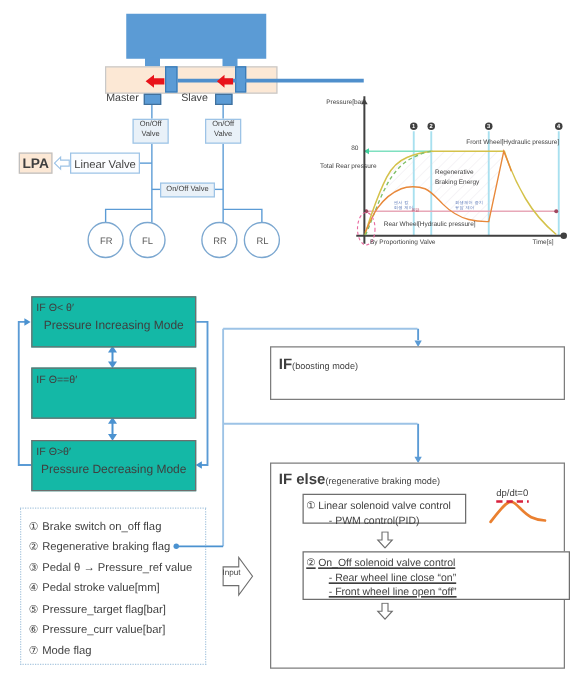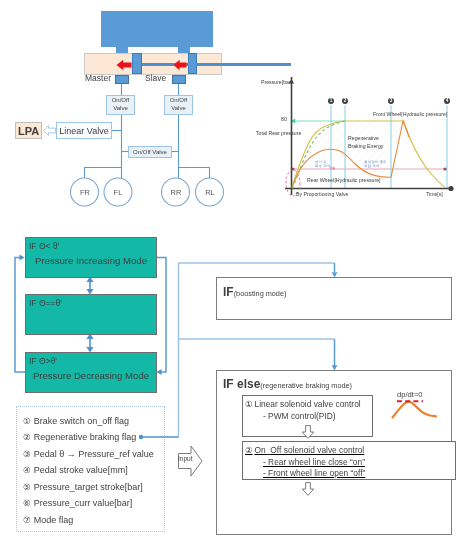--- a/index.html
+++ b/index.html
@@ -216,21 +216,21 @@
       <div class="mname">Pressure Decreasing Mode</div>
     </div>
   </div>
 
   <div class="abs" style="left:16px;top:406px;width:149px;height:126px;border:1px dotted #aac8e0;box-sizing:border-box;">
     <div class="ilist">
       <div class="iitem"><span class="inum">①</span><span>Brake switch on_off flag</span></div>
       <div class="iitem"><span class="inum">②</span><span>Regenerative braking flag</span></div>
       <div class="iitem"><span class="inum">③</span><span>Pedal θ → Pressure_ref value</span></div>
       <div class="iitem"><span class="inum">④</span><span>Pedal stroke value[mm]</span></div>
-      <div class="iitem"><span class="inum">⑤</span><span>Pressure_target stroke[bar]</span></div>
+      <div class="iitem"><span class="inum">⑤</span><span>Pressure_target flag[bar]</span></div>
       <div class="iitem"><span class="inum">⑥</span><span>Pressure_curr value[bar]</span></div>
       <div class="iitem"><span class="inum">⑦</span><span>Mode flag</span></div>
     </div>
   </div>
 
   <svg class="abs" style="left:176px;top:444px;" width="28" height="34" viewBox="0 0 28 34">
     <path d="M2.5 9.5 L15 9.5 L15 2 L26 17 L15 32 L15 24.5 L2.5 24.5 Z" fill="#ffffff" stroke="#6e6e6e" stroke-width="0.9" stroke-linejoin="miter"></path>
   </svg>
   <div class="abs inputlbl" style="left:178px;top:455px;">Input</div>
 
@@ -256,21 +256,21 @@
     <div class="abs ifhead" style="left:6px;top:4px;">
       <span class="ifbig">IF</span><span class="ifsmall">(boosting mode)</span>
     </div>
   </div>
 
   <div class="abs ifpanel" style="left:216px;top:370px;width:236px;height:165px;">
     <div class="abs ifhead" style="left:6px;top:3px;">
       <span class="ifbig">IF else</span><span class="ifsmall">(regenerative braking mode)</span>
     </div>
 
-    <div class="abs stepbox" style="left:25px;top:24px;width:131px;height:42px;">
+    <div class="abs stepbox" style="left:25px;top:24px;width:131px;height:24px;">
       <div class="stline"><span class="snum">①</span><span>Linear solenoid valve control</span></div>
       <div class="stline stsub">- PWM control(PID)</div>
     </div>
 
     <div class="abs stepbox" style="left:25px;top:70px;width:214px;height:39px;text-decoration:underline;">
       <div class="stline"><span class="snum">②</span><span>On_Off solenoid valve control</span></div>
       <div class="stline stsub">- Rear wheel line close “on”</div>
       <div class="stline stsub">- Front wheel line open “off”</div>
     </div>
 

